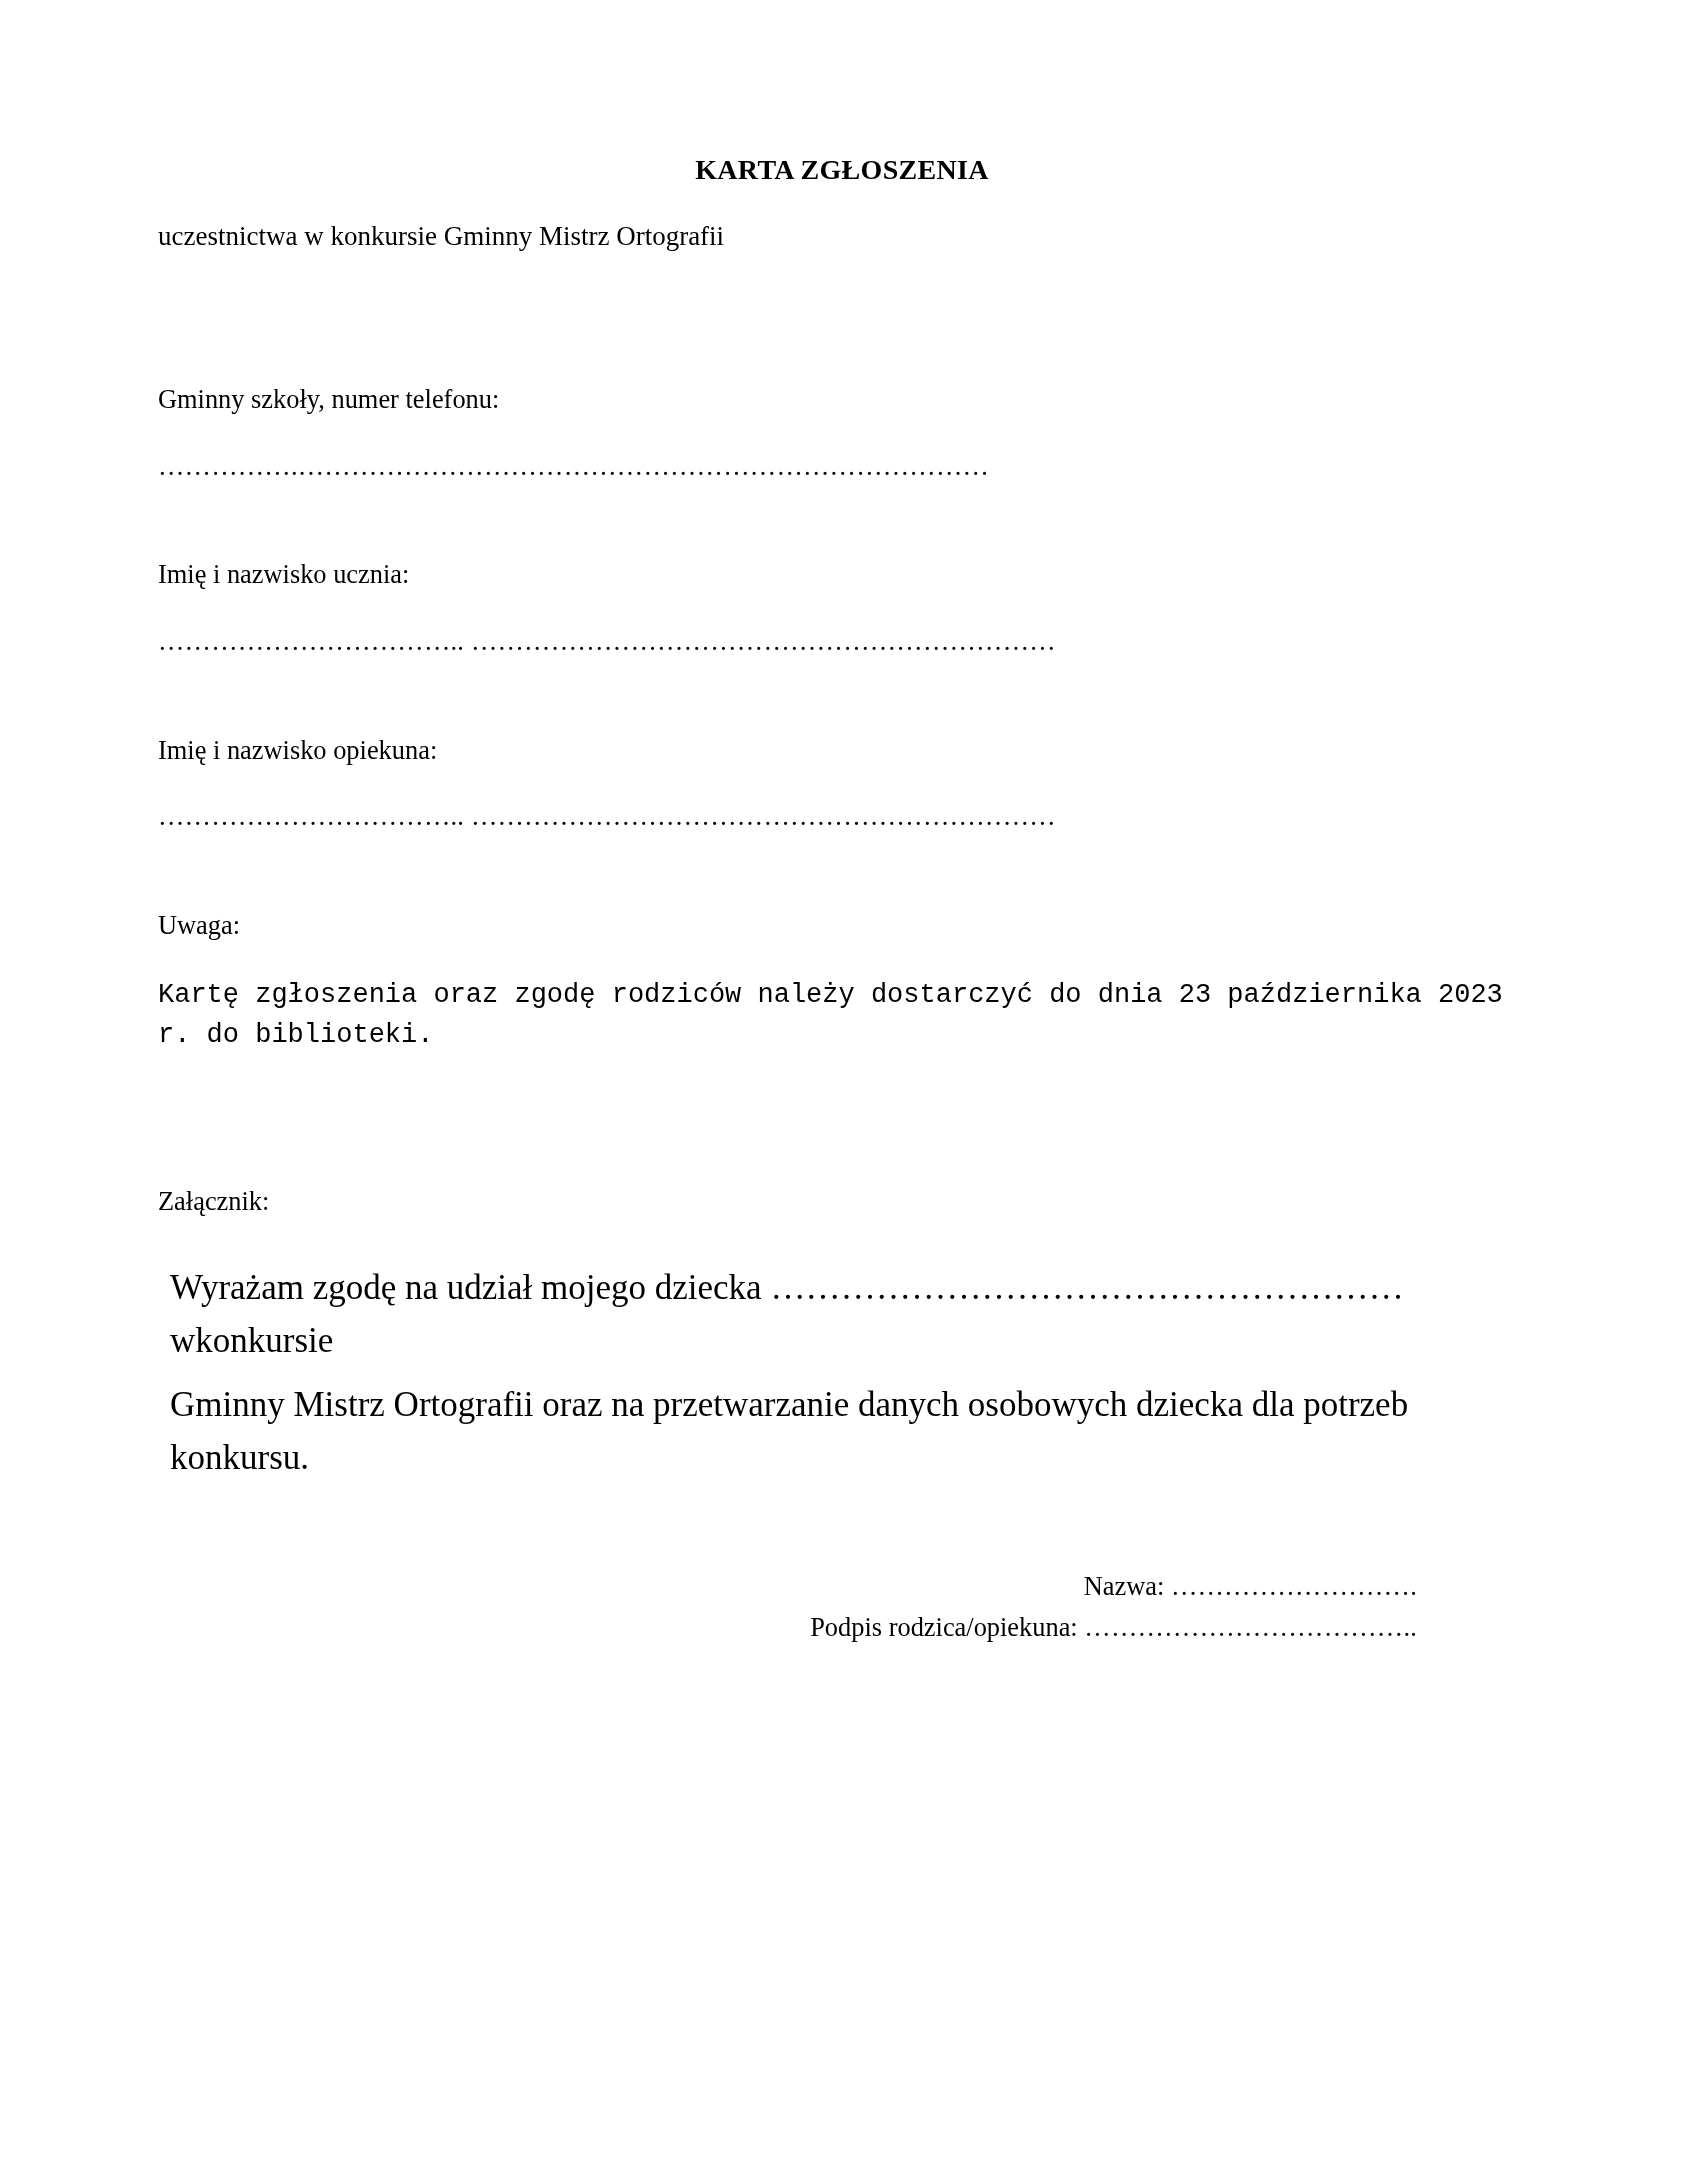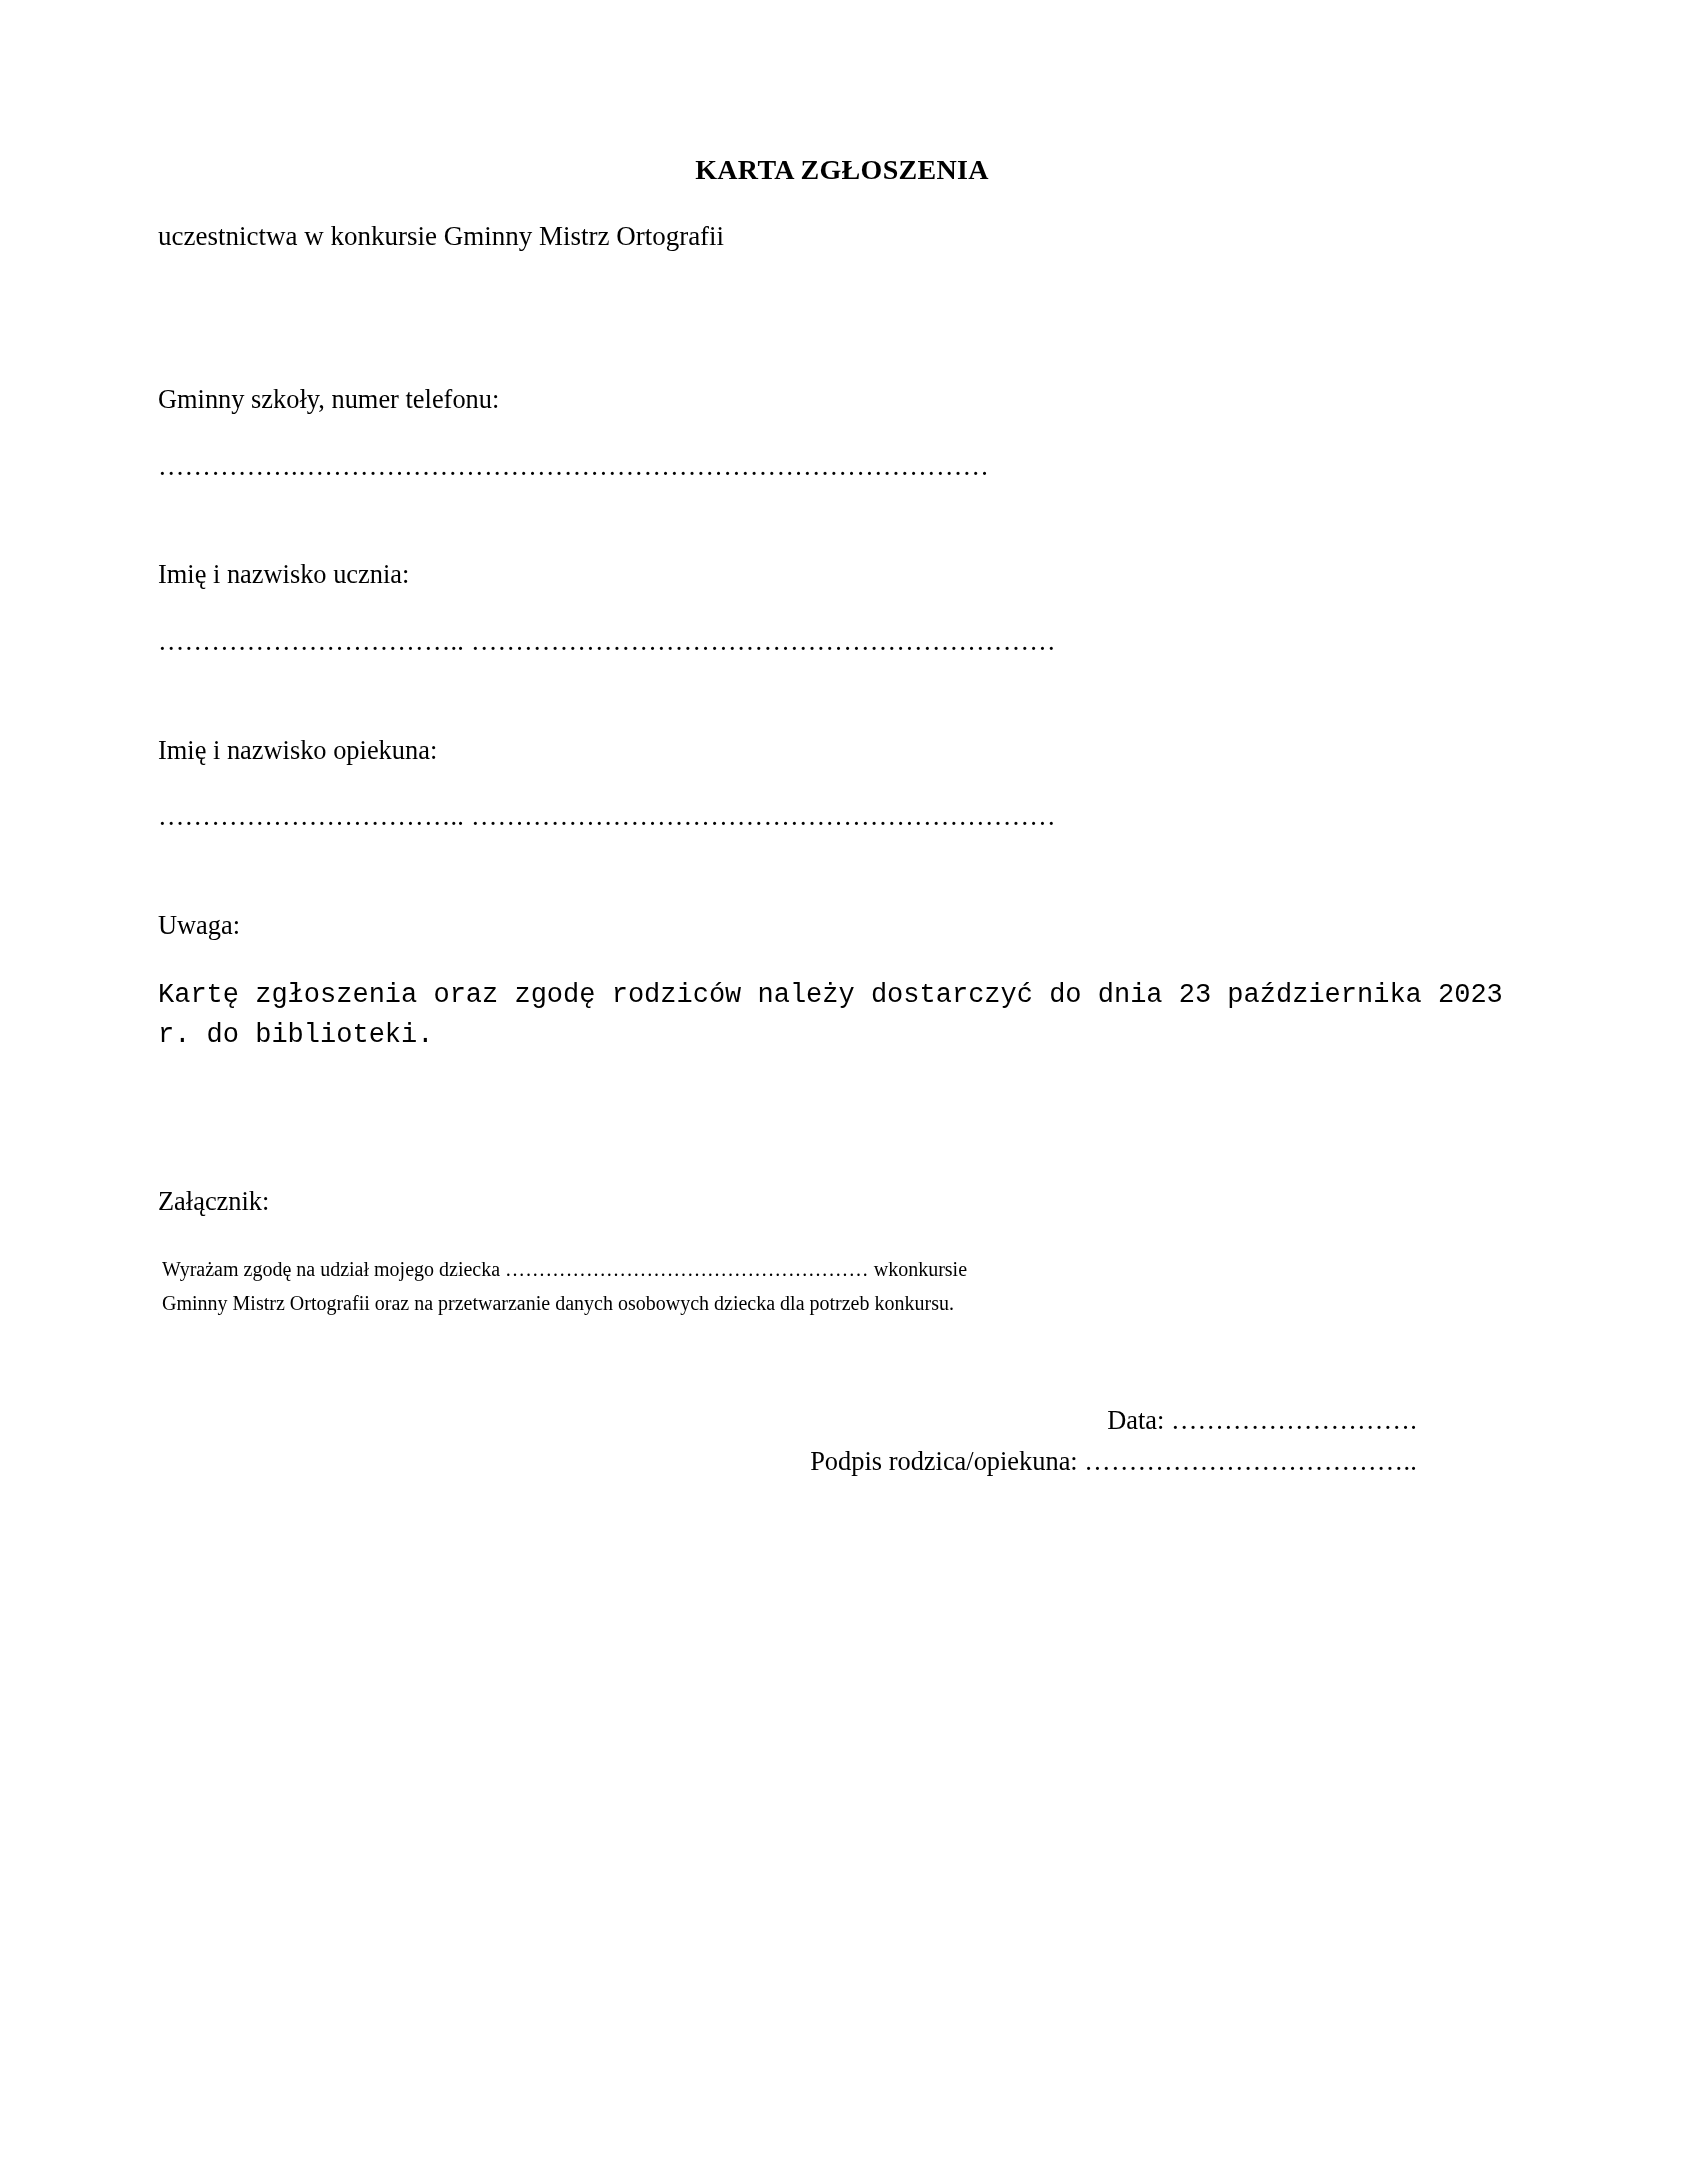--- a/index.html
+++ b/index.html
@@ -67,23 +67,23 @@
     margin: 0;
     line-height: 1.35;
   }
   .para {
     font-size: 27px;
     line-height: 1.5;
     margin: 0;
     font-family: Liberation Mono, monospace;
   }
   .para-indent-line {
-    font-size: 20px;
+    font-size: 35px;
     line-height: 1.5;
-    margin: 4px;
+    margin: 12px;
   }
   .signature-block {
     margin-top: 82px;
     text-align: right;
     padding-right: 109px;
   }
   .signature-line {
     font-size: 26.4px;
     line-height: 1.55;
     margin: 0;
@@ -137,19 +137,19 @@
     <div class="gap-xl"></div>
 
     <div class="block">
       <p class="section-head">Załącznik:</p>
       <div class="gap-s"></div>
       <p class="para-indent-line"><span>Wyrażam zgodę na udział mojego dziecka  </span><span class="inline-dots">………………………………………………</span><span> wkonkursie</span></p>
       <p class="para-indent-line">Gminny Mistrz Ortografii oraz na przetwarzanie danych osobowych dziecka dla potrzeb konkursu.</p>
     </div>
 
     <div class="signature-block">
-      <p class="signature-line"><span>Data: </span><span class="inline-dots">……………………….</span></p>
+      <p class="signature-line"><span>Nazwa: </span><span class="inline-dots">……………………….</span></p>
       <p class="signature-line"><span>Podpis rodzica/opiekuna: </span><span class="inline-dots">………………………………..</span></p>
     </div>
 
   </div>
 </div>
 
 
 </body></html>

